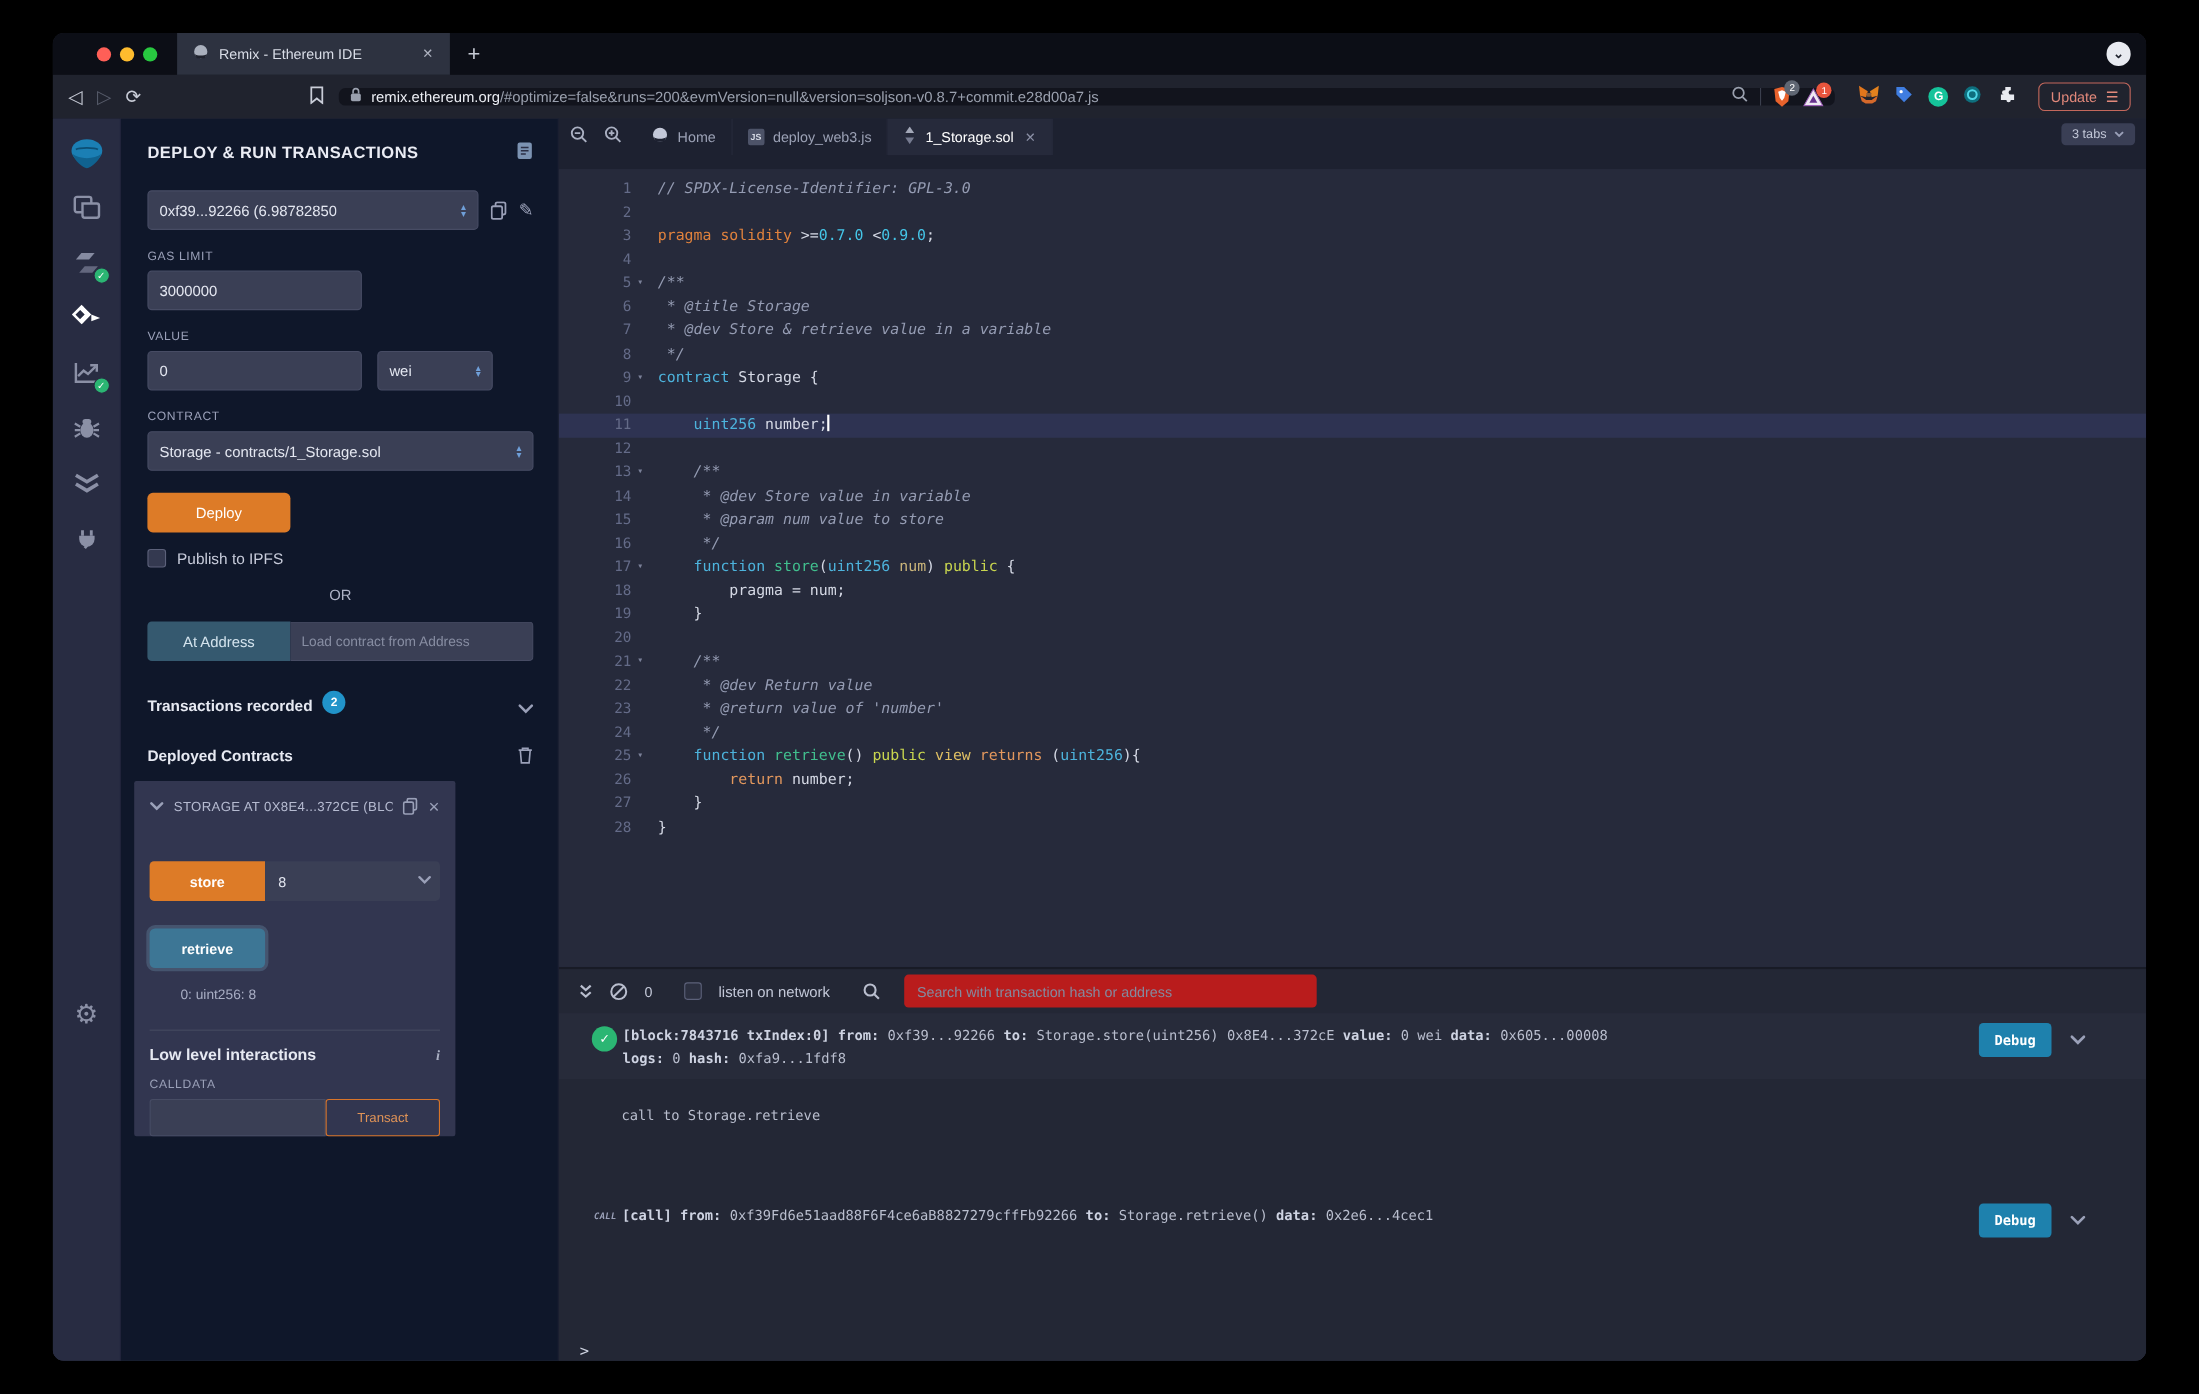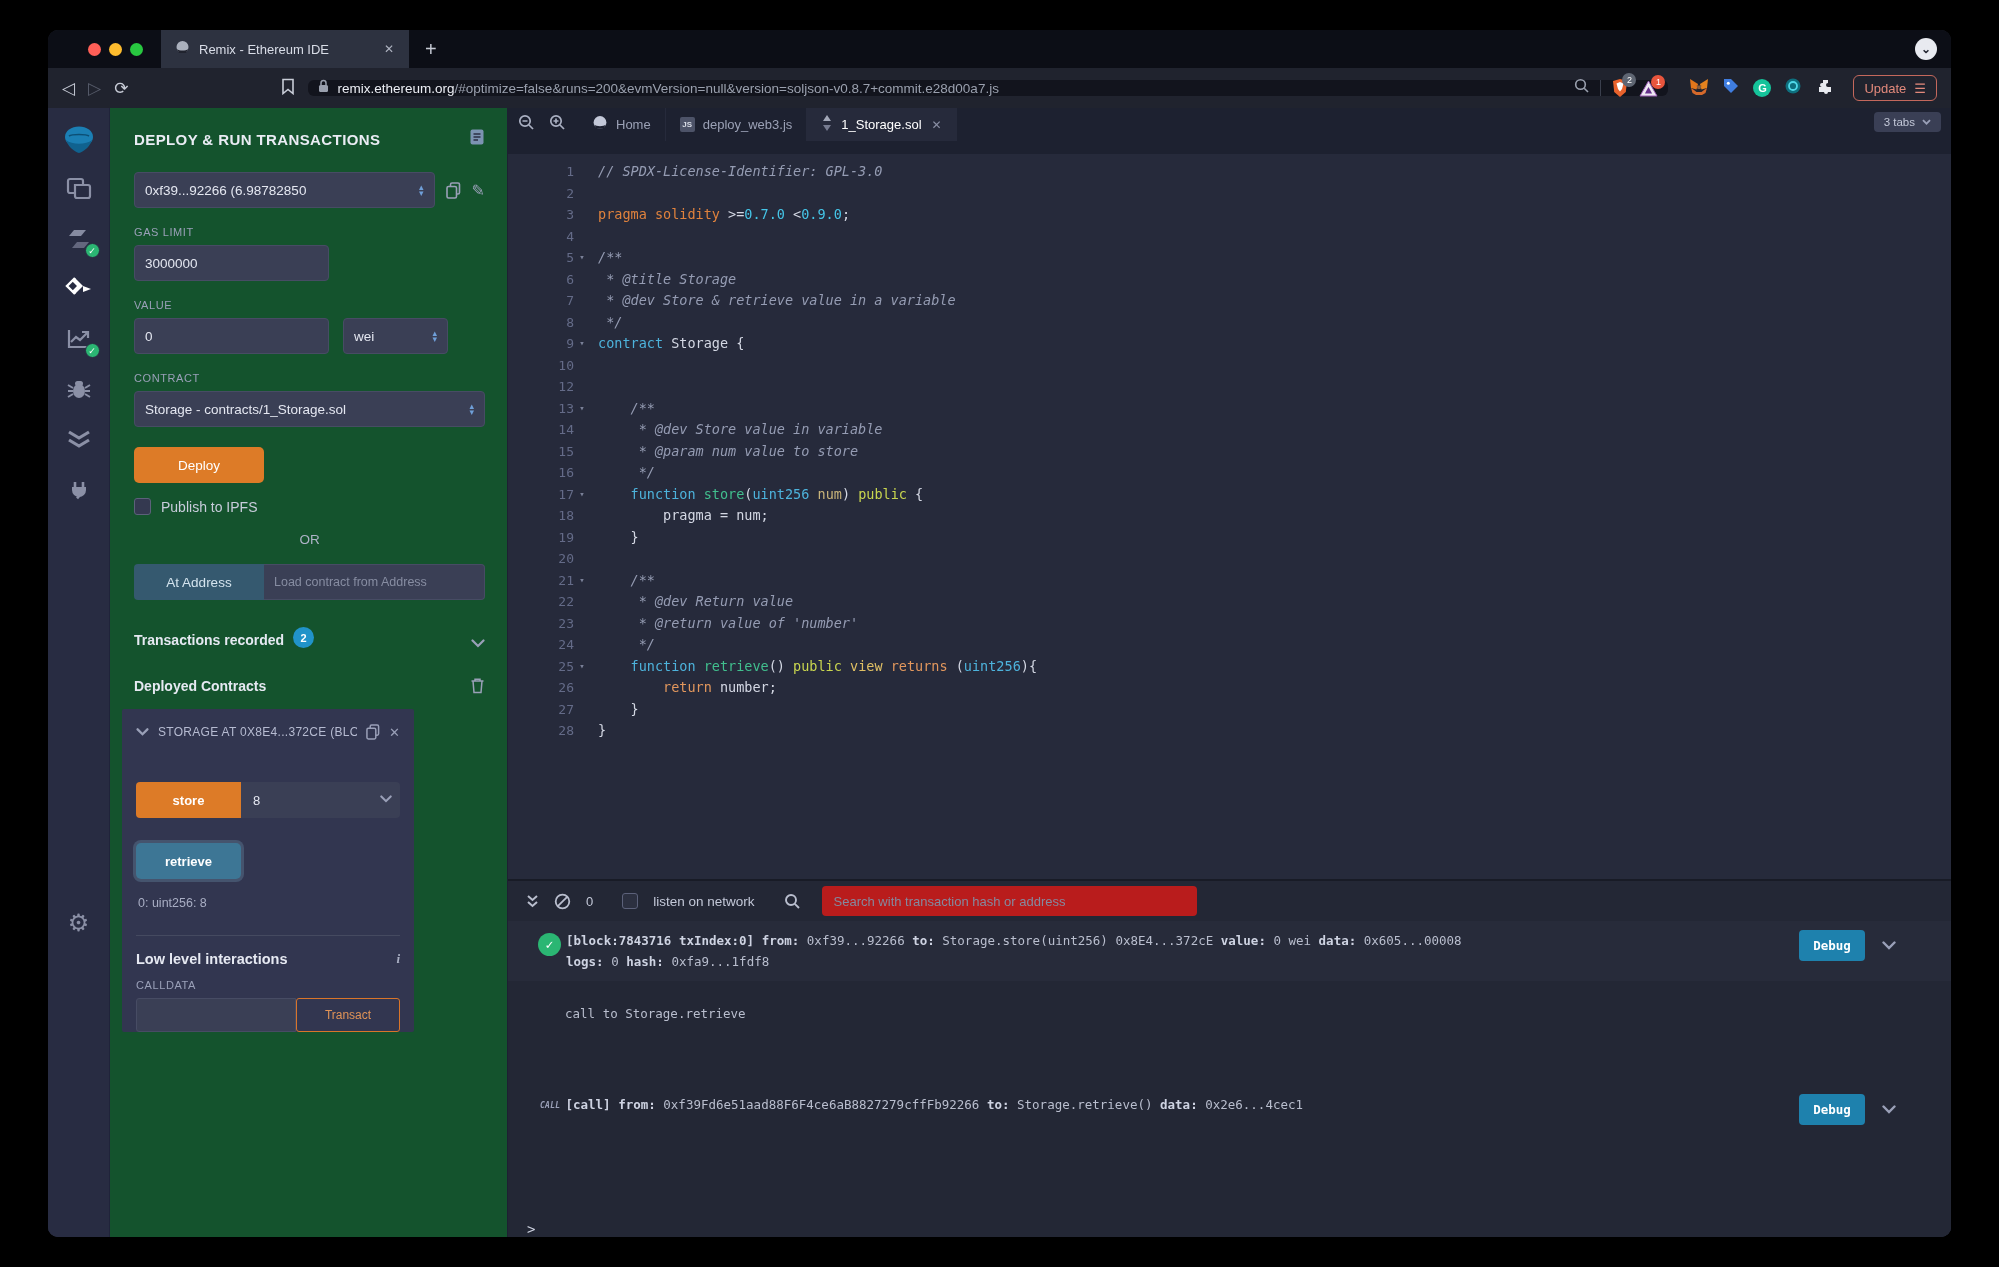--- a/index.html
+++ b/index.html
@@ -35,21 +35,21 @@
 
   
   .app{flex:1;display:flex;min-height:0;background:#2b2f45}
   .rail{width:62px;flex:none;background:#282c42;border-right:1px solid #20233a;display:flex;flex-direction:column;align-items:center;padding-top:10px}
   .rit{position:relative;width:42px;height:42px;display:flex;align-items:center;justify-content:center;color:#8b90a6;margin-bottom:8px}
   .rit.active{color:#fff}
   .okdot{position:absolute;right:0px;bottom:2px;width:15px;height:15px;border-radius:50%;background:#2bb673;color:#fff;font-size:9px;display:flex;align-items:center;justify-content:center;border:1.5px solid #282c42}
   .gear{margin-top:auto;margin-bottom:300px;font-size:24px;color:#8b90a6}
 
   
-  .panel{width:398px;flex:none;background:#14532d;border-right:1px solid #1d2032;padding:20px 22px 0 24px;overflow:hidden;position:relative}
+  .panel{width:398px;flex:none;background:#0f172a;border-right:1px solid #1d2032;padding:20px 22px 0 24px;overflow:hidden;position:relative}
   .ptitle-row{display:flex;align-items:center;justify-content:space-between}
   .ptitle{font-size:15px;font-weight:700;letter-spacing:.4px;color:#eaecf4}
   .label{font-size:11px;letter-spacing:.6px;color:#9aa0b8;margin:18px 0 7px}
   .sel,.inp{background:#3a3f55;border:1px solid #474c64;border-radius:4px;height:36px;display:flex;align-items:center;padding:0 10px;font-size:13.5px;color:#e4e7f1}
   .stepper{margin-left:auto;display:flex;flex-direction:column;line-height:6px;font-size:9px;color:#6f9fd8}
   .acct-row{display:flex;align-items:center;gap:11px;margin-top:22px}
   .acct-row .sel{flex:1;min-width:0;white-space:nowrap}
   .mini-ic{color:#9aa0b8;flex:none;display:flex}
   .inp-gas{width:195px}
   .val-row{display:flex;gap:14px}
@@ -70,21 +70,21 @@
   .chev-v{color:#9aa0b8;display:flex}
   .depc-row{display:flex;align-items:center;margin-top:29px}
   .card{margin:15px 0 0 -12px;width:292px;background:#323650;border-radius:2px;padding:15px 14px 0}
   .card-head{display:flex;align-items:center;gap:9px;color:#b6bbd1}
   .card-head .htxt{flex:1;font-size:12px;letter-spacing:.3px;white-space:nowrap;overflow:hidden;min-width:0}
   .fn-row{display:flex;height:36px;margin-top:42px;position:relative}
   .store-btn{width:105px;background:#dd7b27;border:none;border-radius:4px 0 0 4px;color:#fff;font-size:13px;font-weight:700}
   .fn-inp{flex:1;background:#3a3f55;border:none;border-radius:0 4px 4px 0;color:#e4e7f1;font-size:13px;padding:0 26px 0 12px;min-width:0}
   .fn-chev{position:absolute;right:8px;top:13px}
   .retrieve-btn{margin-top:25px;width:105px;height:36px;background:#3d7695;border:none;border-radius:5px;color:#fff;font-size:13px;font-weight:700;box-shadow:0 0 0 3px rgba(120,160,190,.28)}
-  .fn-out{margin:17px 0 0 2px;font-size:12.5px;color:#a9aec4}
+  .fn-out{margin:17px 0 0 28px;font-size:12.5px;color:#a9aec4}
   .lowdiv{margin-top:25px;border-top:1px solid #454a60}
   .lowlvl-row{display:flex;align-items:center;margin-top:15px}
   .lowlvl-lbl{font-size:14.5px;font-weight:700;color:#e6e9f2}
   .info-i{font-size:13px;font-style:italic;font-weight:700;color:#aab0c4;font-family:"Liberation Serif",serif}
   .calldata-row{display:flex;margin-top:7px;height:34px}
   .calldata-inp{flex:1;background:#3a3f55;border:1px solid #474c64;border-radius:3px 0 0 3px;min-width:0}
   .transact-btn{width:104px;background:transparent;border:1px solid #d8752a;border-radius:3px;color:#e09357;font-size:12px}
 
   
   .main{flex:1;display:flex;flex-direction:column;min-width:0}
@@ -483,20 +483,21 @@
               <div class="cl"><span class="gut">1</span><span class="fold"></span><span class="ctext"><span class="tk-c">// SPDX-License-Identifier: GPL-3.0</span></span></div>
               <div class="cl"><span class="gut">2</span><span class="fold"></span><span class="ctext"></span></div>
               <div class="cl"><span class="gut">3</span><span class="fold"></span><span class="ctext"><span class="tk-o">pragma solidity </span><span class="tk-p">&gt;=</span><span class="tk-n">0.7.0 </span><span class="tk-p">&lt;</span><span class="tk-n">0.9.0</span><span class="tk-p">;</span></span></div>
               <div class="cl"><span class="gut">4</span><span class="fold"></span><span class="ctext"></span></div>
               <div class="cl"><span class="gut">5</span><span class="fold">▾</span><span class="ctext"><span class="tk-c">/**</span></span></div>
               <div class="cl"><span class="gut">6</span><span class="fold"></span><span class="ctext"><span class="tk-c"> * @title Storage</span></span></div>
               <div class="cl"><span class="gut">7</span><span class="fold"></span><span class="ctext"><span class="tk-c"> * @dev Store &amp; retrieve value in a variable</span></span></div>
               <div class="cl"><span class="gut">8</span><span class="fold"></span><span class="ctext"><span class="tk-c"> */</span></span></div>
               <div class="cl"><span class="gut">9</span><span class="fold">▾</span><span class="ctext"><span class="tk-b">contract</span><span class="tk-p"> Storage {</span></span></div>
               <div class="cl"><span class="gut">10</span><span class="fold"></span><span class="ctext"></span></div>
+              <div class="cl cur"><span class="gut">11</span><span class="fold"></span><span class="ctext"><span class="tk-p">    </span><span class="tk-b">uint256</span><span class="tk-p"> number;</span><span class="caret"></span></span></div>
               <div class="cl"><span class="gut">12</span><span class="fold"></span><span class="ctext"></span></div>
               <div class="cl"><span class="gut">13</span><span class="fold">▾</span><span class="ctext"><span class="tk-c">    /**</span></span></div>
               <div class="cl"><span class="gut">14</span><span class="fold"></span><span class="ctext"><span class="tk-c">     * @dev Store value in variable</span></span></div>
               <div class="cl"><span class="gut">15</span><span class="fold"></span><span class="ctext"><span class="tk-c">     * @param num value to store</span></span></div>
               <div class="cl"><span class="gut">16</span><span class="fold"></span><span class="ctext"><span class="tk-c">     */</span></span></div>
               <div class="cl"><span class="gut">17</span><span class="fold">▾</span><span class="ctext"><span class="tk-p">    </span><span class="tk-b">function</span><span class="tk-p"> </span><span class="tk-g">store</span><span class="tk-p">(</span><span class="tk-b">uint256</span><span class="tk-p"> </span><span class="tk-pa">num</span><span class="tk-p">) </span><span class="tk-y">public</span><span class="tk-p"> {</span></span></div>
               <div class="cl"><span class="gut">18</span><span class="fold"></span><span class="ctext"><span class="tk-p">        pragma = num;</span></span></div>
               <div class="cl"><span class="gut">19</span><span class="fold"></span><span class="ctext"><span class="tk-p">    }</span></span></div>
               <div class="cl"><span class="gut">20</span><span class="fold"></span><span class="ctext"></span></div>
               <div class="cl"><span class="gut">21</span><span class="fold">▾</span><span class="ctext"><span class="tk-c">    /**</span></span></div>

